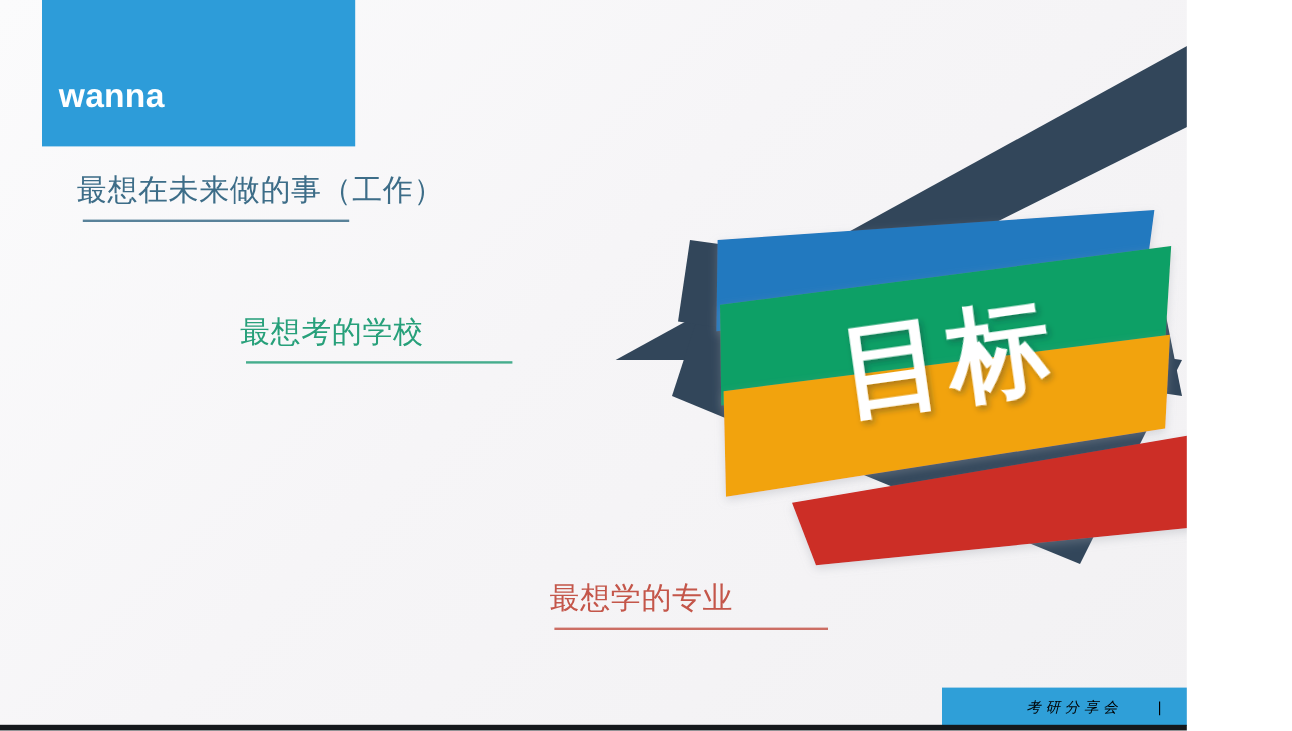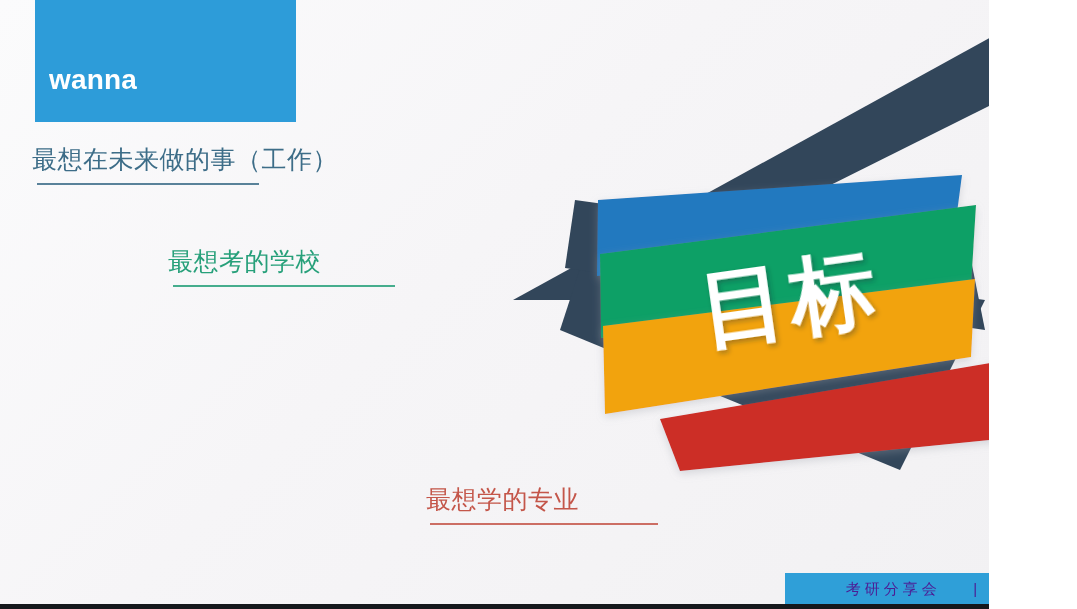--- a/index.html
+++ b/index.html
@@ -35,38 +35,39 @@
     font-size: 28px;
     font-weight: bold;
     letter-spacing: 0.2px;
     line-height: 1;
   }
 
   
   .line {
     position: absolute;
     white-space: nowrap;
+    margin-left: 32px;
   }
   .line .txt {
     display: block;
     font-size: 25px;
     font-weight: 400;
     line-height: 1.1;
     letter-spacing: 0.5px;
   }
   .line .rule {
     display: block;
     height: 2px;
     margin-top: 9px;
     opacity: 0.85;
   }
 
   #line-1 { left: 32px;  top: 146px; }
   #line-1 .rule { width: 222px; margin-left: 5px; }
-  #line-2 { left: 168px; top: 248px; }
+  #line-2 { left: 168px; top: 264px; }
   #line-2 .rule { width: 222px; margin-left: 5px; }
   #line-3 { left: 296px; top: 366px; }
   #line-3 .rule { width: 222px; margin-left: 5px; }
   #line-4 { left: 426px; top: 486px; }
   #line-4 .rule { width: 228px; margin-left: 4px; }
 
   
   #graphic {
     position: absolute;
     left: 0;
@@ -82,24 +83,25 @@
     left: 785px;
     top: 573px;
     width: 257px;
     height: 32px;
     background: #2f9fd8;
     display: flex;
     align-items: center;
     justify-content: center;
   }
   #footer-text {
-    color: #4c1d95;
-    font-size: 15px;
+    color: #000000;
+    font-size: 12px;
     letter-spacing: 4px;
     white-space: pre;
+    font-style: italic;
   }
   #bottom-strip {
     position: absolute;
     left: 0;
     top: 604px;
     width: 1077px;
     height: 5px;
     background: #15181c;
   }
 </style>

